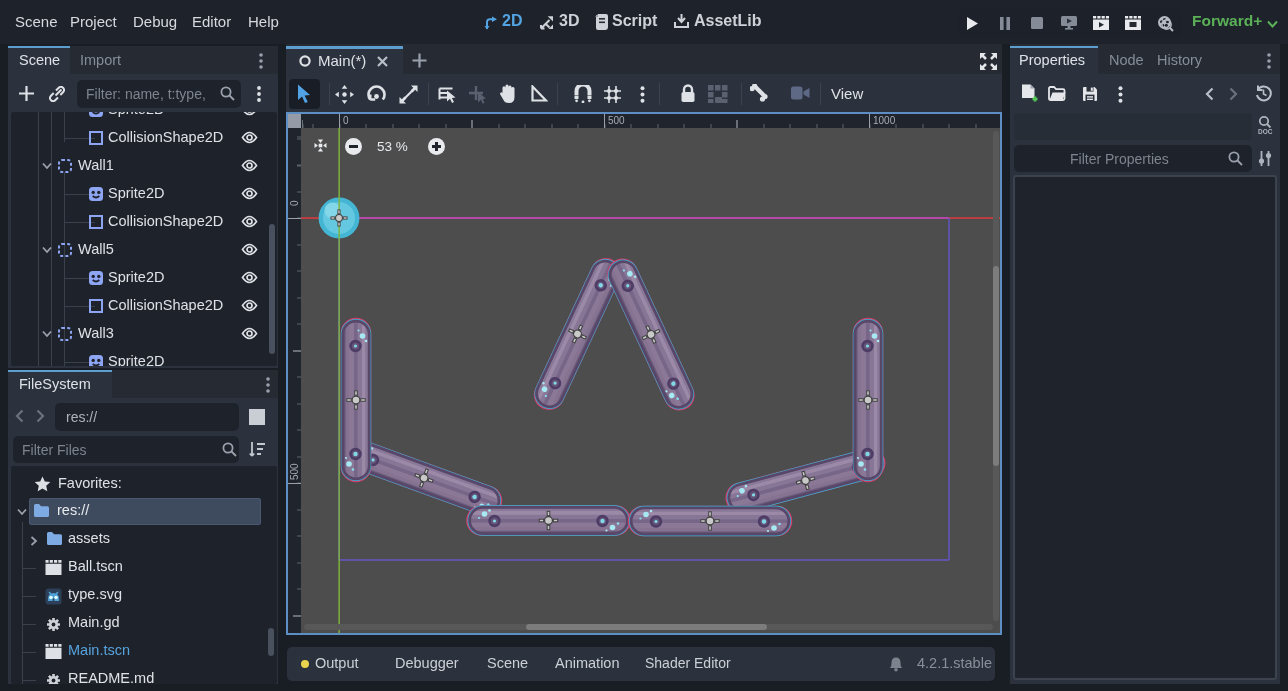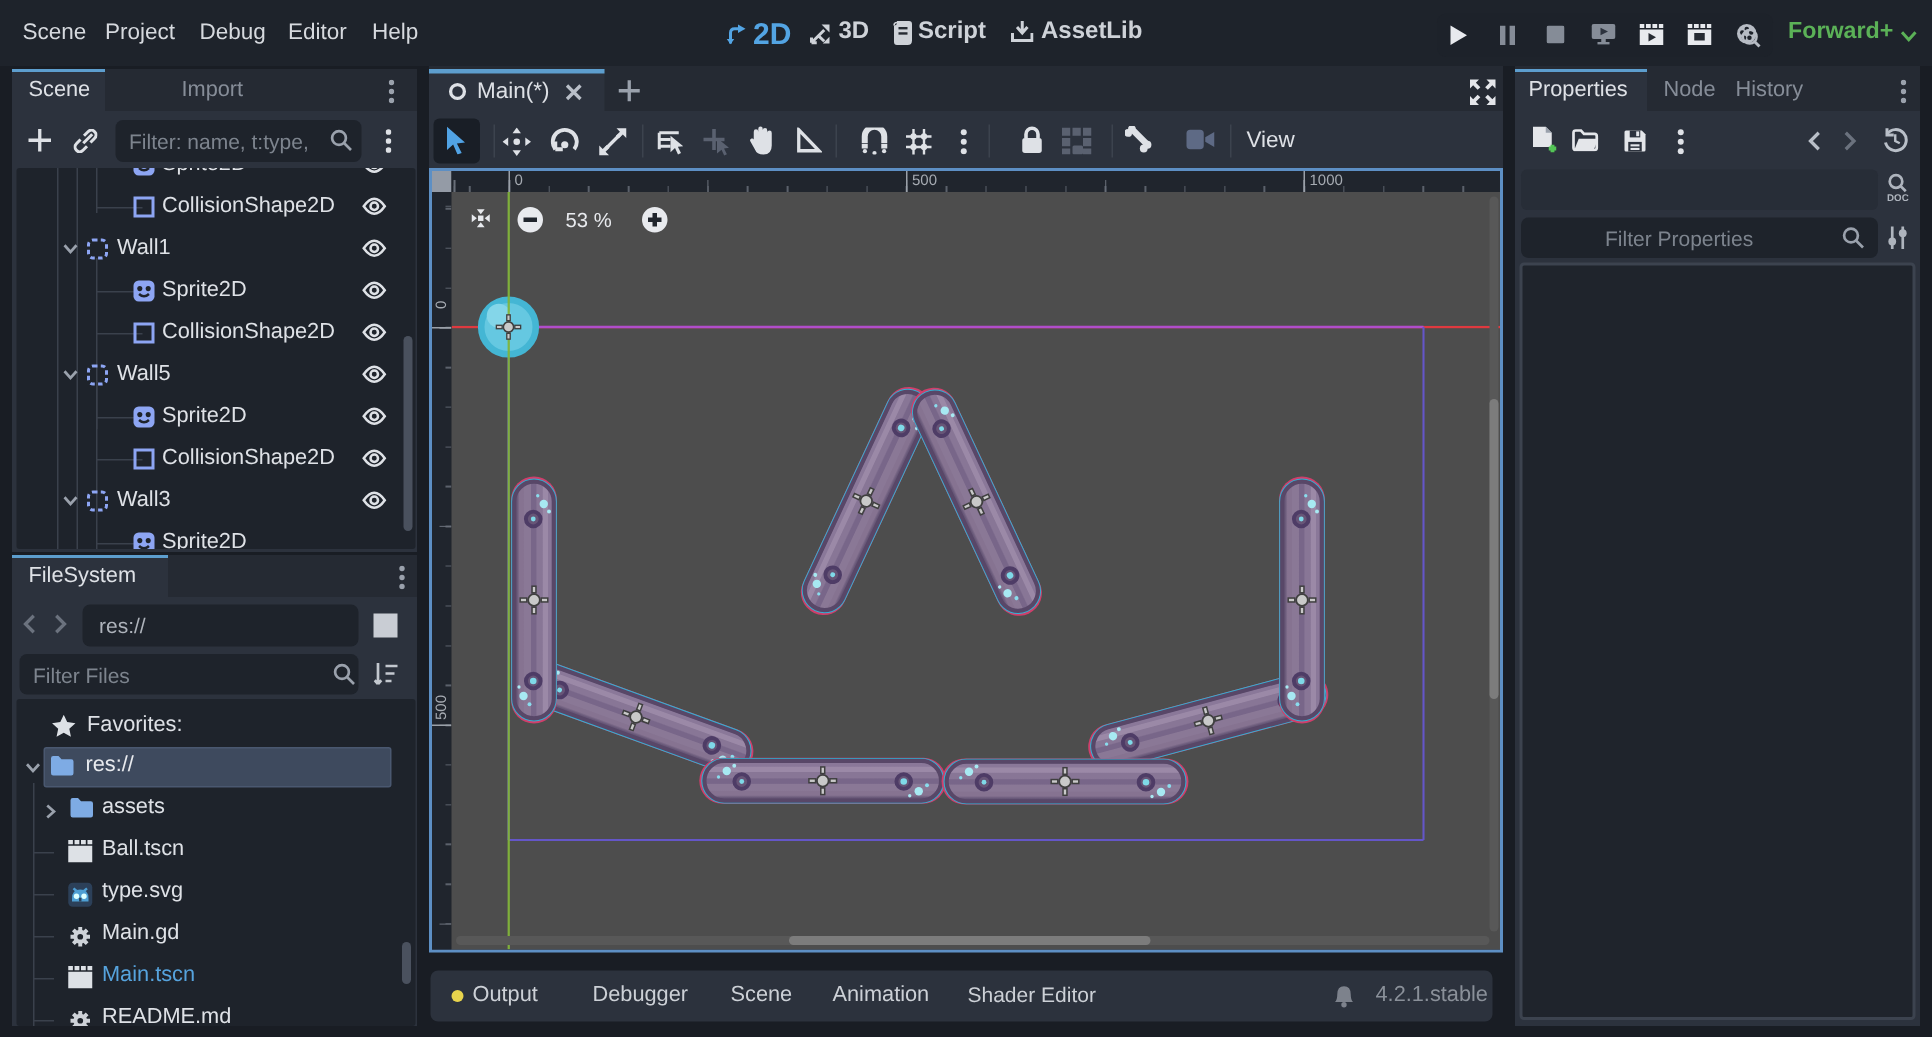--- a/index.html
+++ b/index.html
@@ -18,21 +18,21 @@
 <div class="a txt" style="left:192px;top:13px;">Editor</div>
 <div class="a txt" style="left:248px;top:13px;">Help</div>
 
 <div class="a" style="left:483px;top:15px;">
 <svg width="15" height="15" viewBox="0 0 15 15">
       <path d="M4 14 L4 7 Q4 4.2 6.8 4.2 L9.5 4.2" fill="none" stroke="#53a4e3" stroke-width="2"></path>
       <path d="M9 1.4 L14 4.2 L9 7 Z" fill="#53a4e3"></path>
       <path d="M1.5 11 L4 14.5 L6.5 11 Z" fill="#53a4e3"></path>
     </svg>
   </div>
-<div class="a" style="left:502px;top:12px;color:#53a4e3;font-size:20px;font-weight:bold;">2D</div>
+<div class="a" style="left:502px;top:12px;color:#53a4e3;font-size:16px;font-weight:bold;">2D</div>
 <div class="a" style="left:539px;top:15px;">
 <svg width="15" height="15" viewBox="0 0 15 15">
       <g stroke="#ced2d8" stroke-width="2" fill="none">
         <path d="M2 13.5 L2 10 M2 13.5 L5.5 13.5 M2.5 13 L10.5 5 M6.5 8.8 L10.5 12.5"></path>
       </g>
       <path d="M8.7 1.3 L14 1.3 L14 6.6 Z" fill="#ced2d8"></path>
       <path d="M14 14 L9.5 14 L14 9.5 Z" fill="#ced2d8"></path>
     </svg>
   </div>
 <div class="a" style="left:559px;top:12px;color:#ced2d8;font-size:16px;font-weight:bold;">3D</div>
@@ -107,21 +107,21 @@
 <div class="a" style="left:1192px;top:12px;color:#5bb157;font-size:15.5px;font-weight:bold;">Forward+</div>
 <div class="a" style="left:1267px;top:20px;">
     <svg width="11" height="8" viewBox="0 0 11 8">
       <path d="M1 1.5 L5.5 6.5 L10 1.5" stroke="#5bb157" stroke-width="2" fill="none"></path>
     </svg>
   </div>
 
 <div class="a" style="left:8px;top:46px;width:270px;height:28px;background:#252a33;"></div>
 <div class="a" style="left:8px;top:46px;width:62px;height:28px;background:#2c323d;border-top:2px solid #5d9ece;"></div>
 <div class="a" style="left:19px;top:52px;color:#dee1e6;font-size:14.5px;">Scene</div>
-<div class="a" style="left:80px;top:52px;color:#868d98;font-size:14.5px;margin-left:41px;">Import</div>
+<div class="a" style="left:80px;top:52px;color:#868d98;font-size:14.5px;">Import</div>
 <div class="a" style="left:259px;top:53px;">
     <svg width="4" height="16" viewBox="0 0 4 16">
       <g fill="#9aa1ac">
         <circle cx="2" cy="2" r="1.8"></circle>
         <circle cx="2" cy="8" r="1.8"></circle>
         <circle cx="2" cy="14" r="1.8"></circle>
       </g>
     </svg>
   </div>
 

